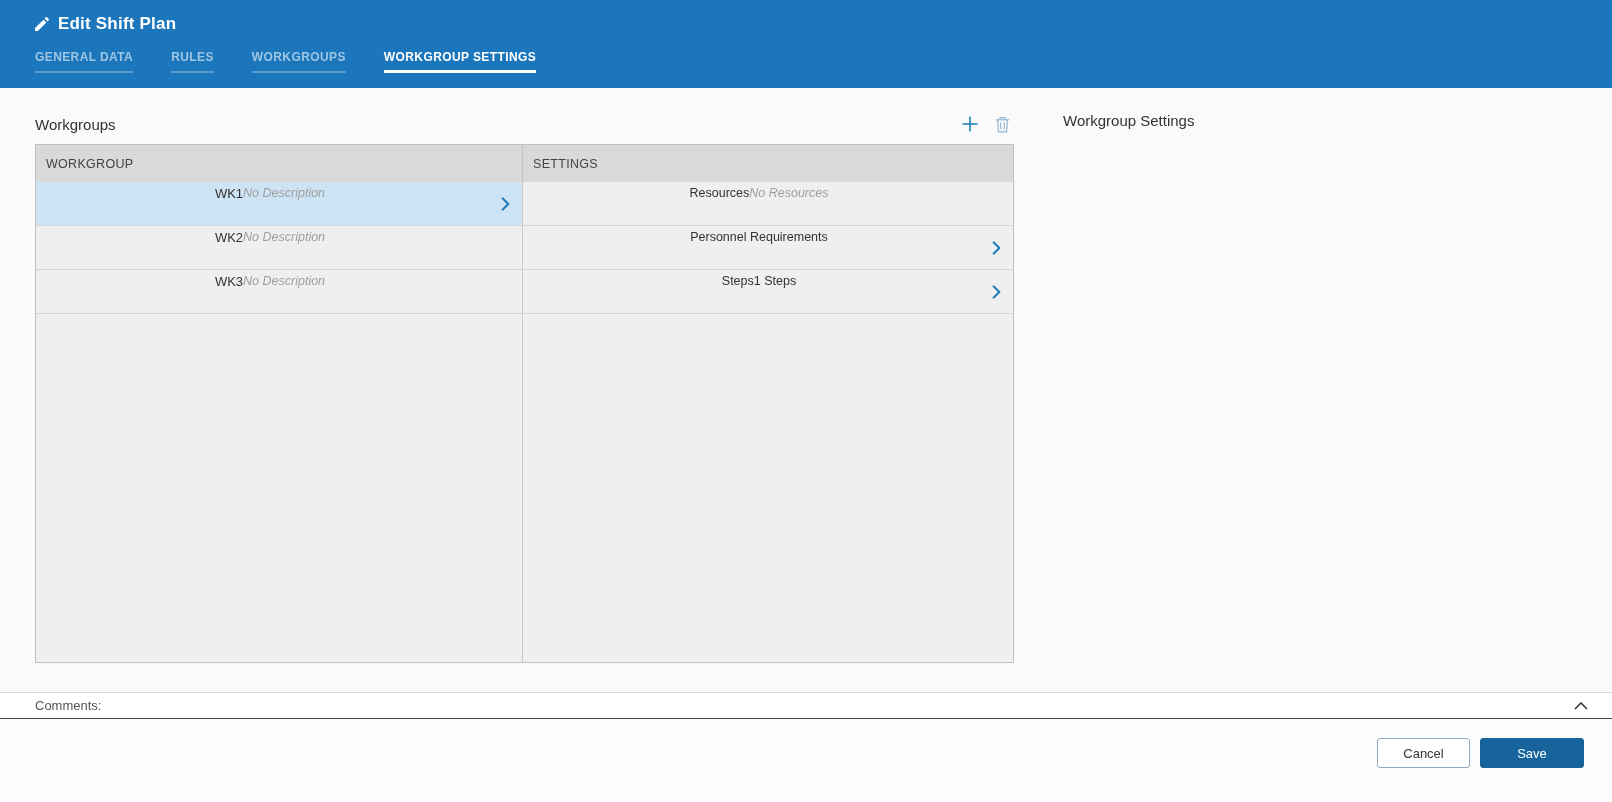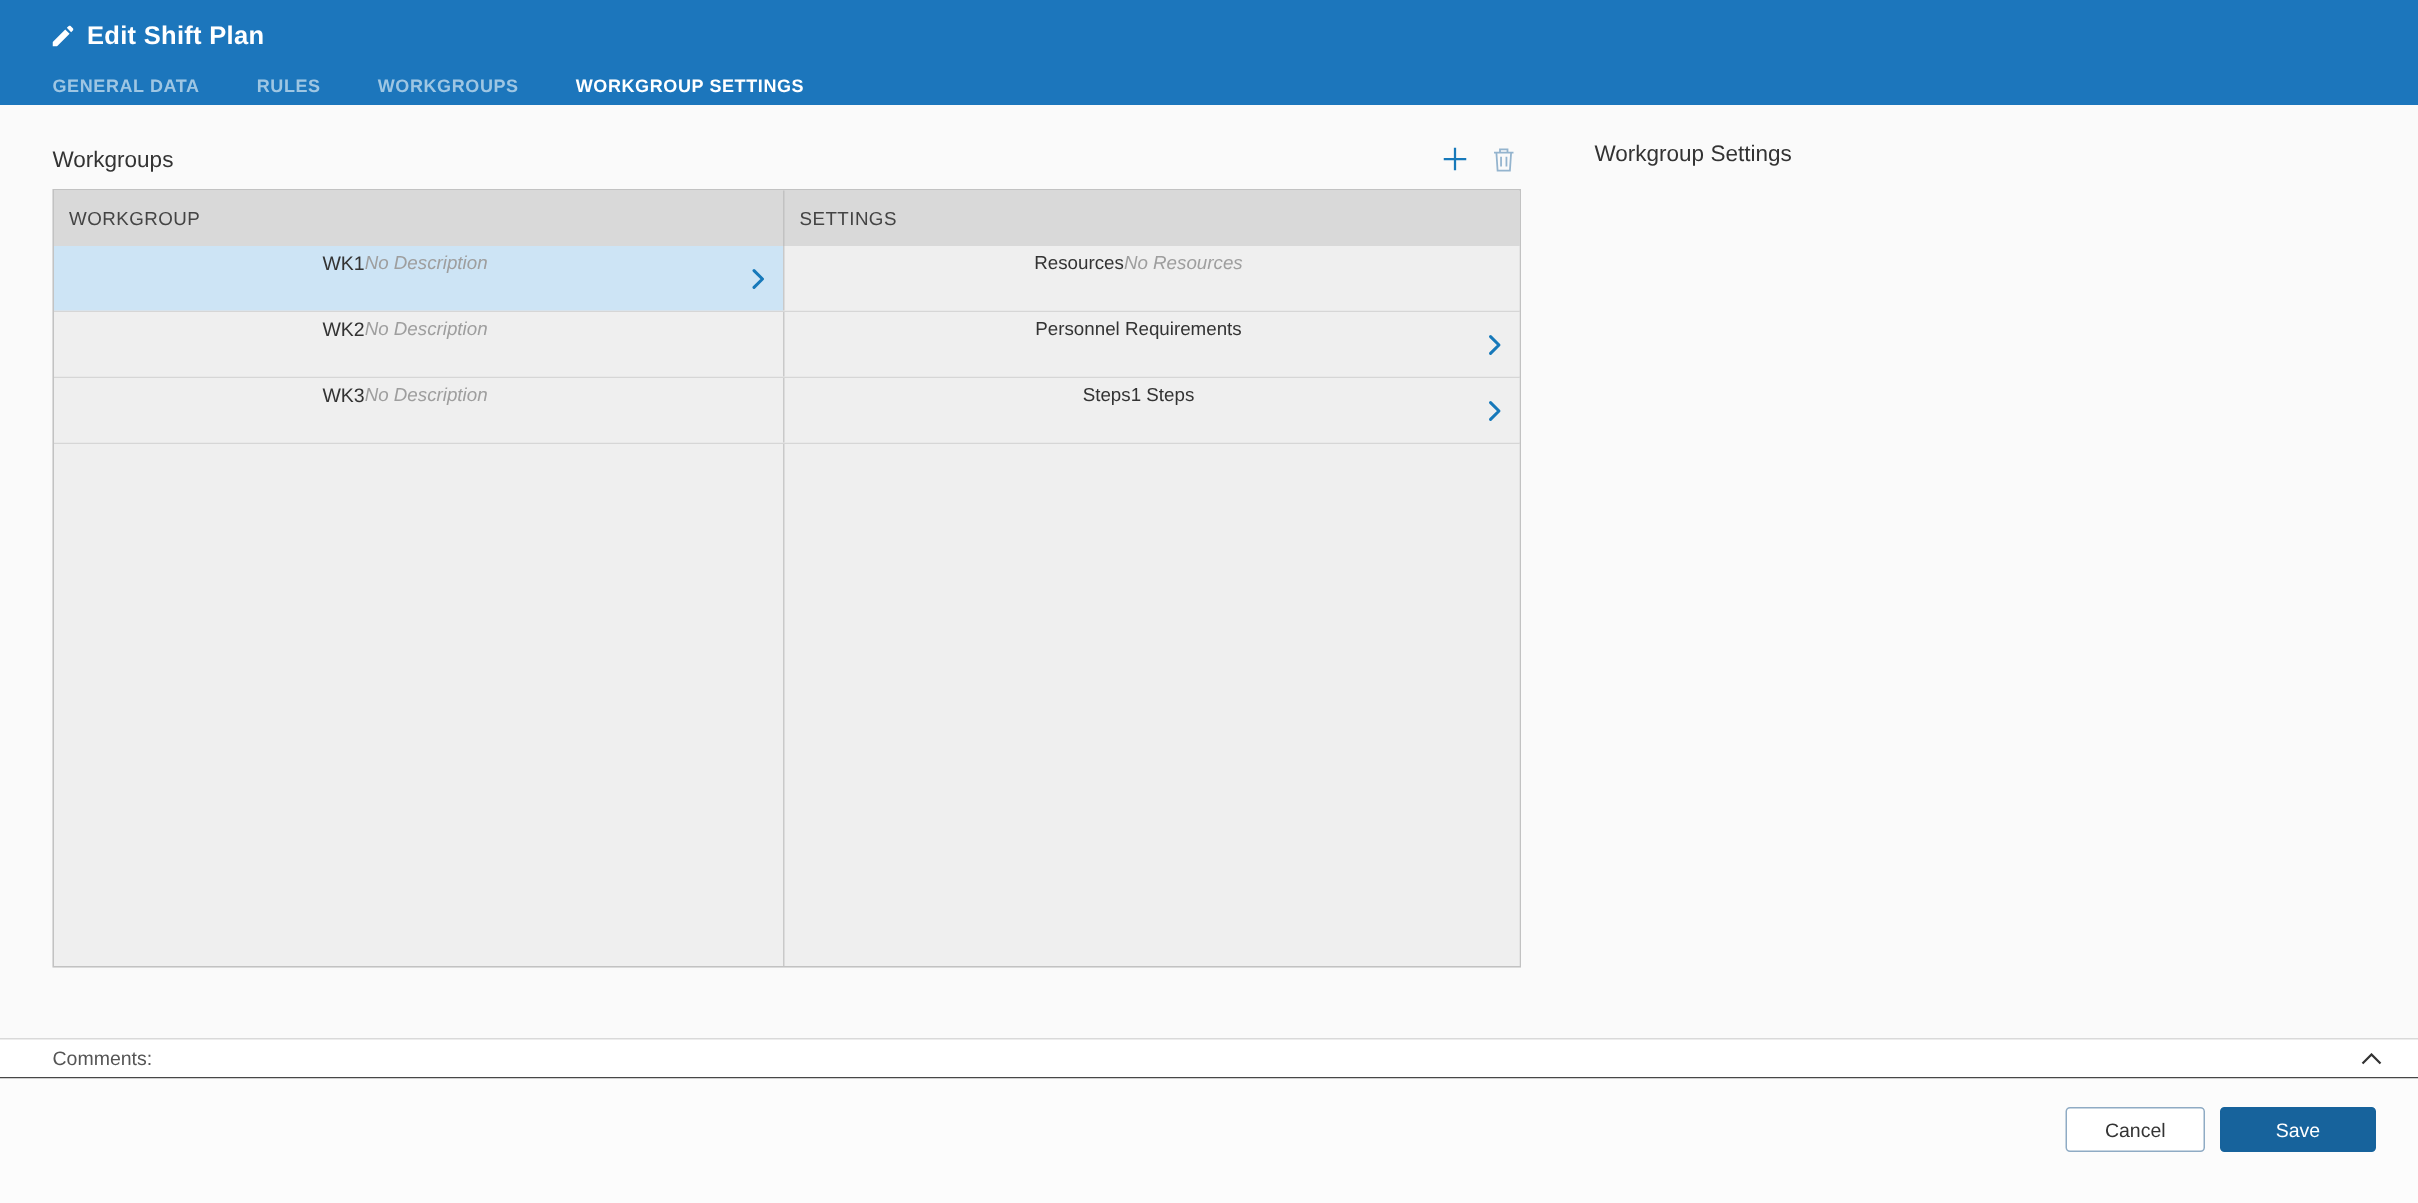--- a/index.html
+++ b/index.html
@@ -10,21 +10,21 @@
   }
   * { box-sizing: border-box; margin: 0; padding: 0; }
   html, body { width: 1612px; height: 802px; }
   body {
     font-family: "Liberation Sans", sans-serif;
     display: flex; flex-direction: column;
     background: #ffffff; overflow: hidden;
   }
 
   
-  .header { background: var(--header-blue); height: 70px; padding: 0 0 0 35px; flex: none; }
+  .header { background: var(--header-blue); height: 88px; padding: 0 0 0 35px; flex: none; }
   .title-row { display: flex; align-items: center; gap: 9px; padding-top: 14px; }
   .page-title { color: #fff; font-size: 17px; font-weight: 600; letter-spacing: .2px; }
   .tabs { display: flex; gap: 38px; margin-top: 16px; }
   .tab {
     color: #9ec6e3; font-size: 12px; font-weight: 700; letter-spacing: .4px;
     padding-bottom: 7px; border-bottom: 2px solid rgba(255,255,255,0.28); cursor: pointer;
   }
   .tab.active { color: #ffffff; border-bottom: 3px solid #ffffff; padding-bottom: 6px; }
 
   

